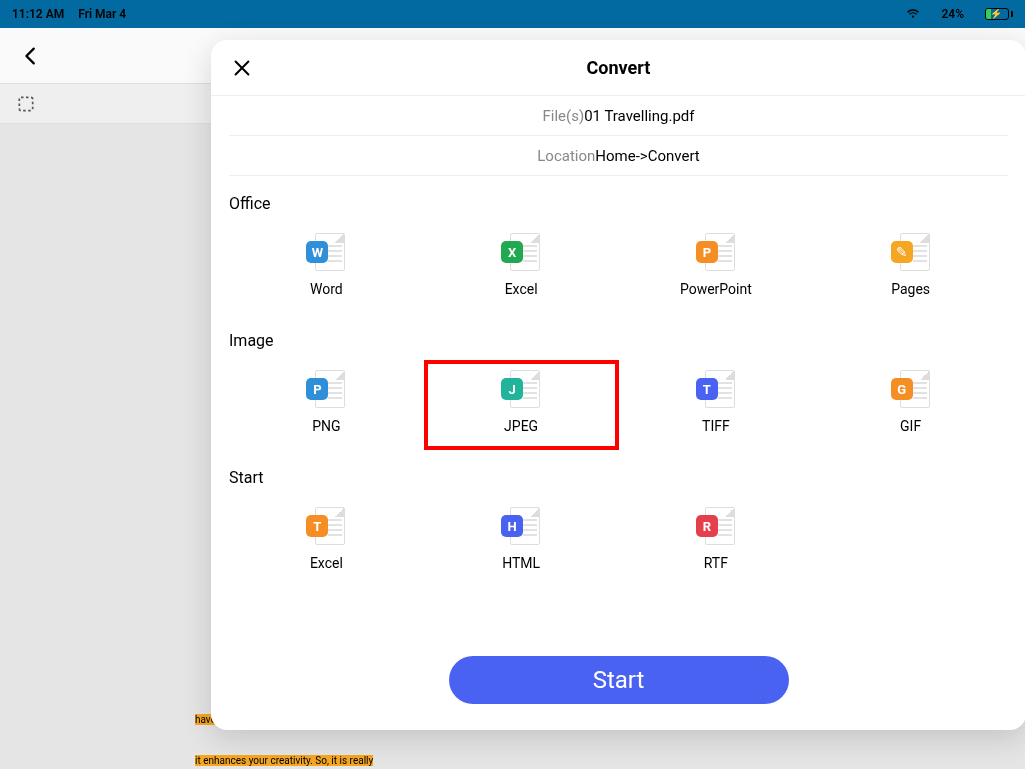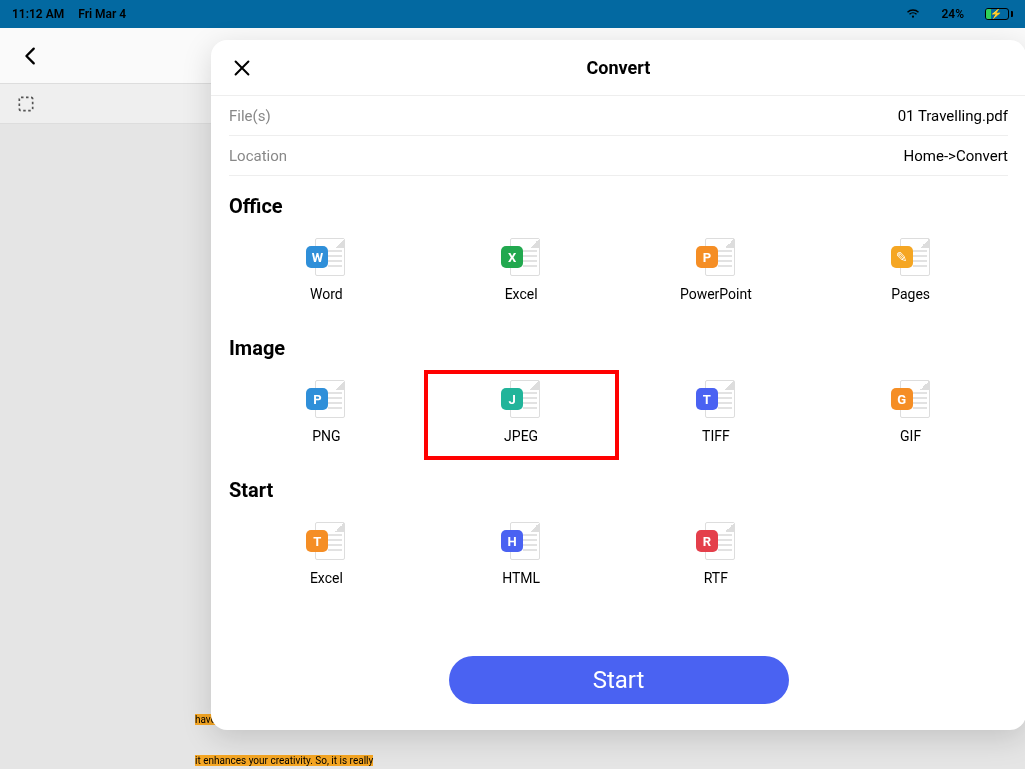--- a/index.html
+++ b/index.html
@@ -31,27 +31,27 @@
   .highlight { background: #f5a623; padding: 0; line-height: 1.6; }
 
   
   .modal { position: absolute; left: 163px; top: 40px; width: 815px; height: 690px; background: #fff; border-radius: 16px; box-shadow: 0 8px 30px rgba(0,0,0,0.15); display: flex; flex-direction: column; margin-left: 48px; }
   .modal-header { height: 56px; display: flex; align-items: center; justify-content: center; position: relative; border-bottom: 1px solid #eee; }
   .modal-title { font-size: 18px; font-weight: 700; }
   .close-btn { position: absolute; left: 20px; top: 50%; transform: translateY(-50%); width: 22px; height: 22px; cursor: pointer; }
 
   .modal-body { flex: 1; overflow-y: auto; padding: 0 18px; }
 
-  .info-row { display: flex; justify-content: space-between; align-items: center; height: 40px; border-bottom: 1px solid #eee; font-size: 15px; }
+  .info-row { display: flex; justify-content: center; align-items: center; height: 40px; border-bottom: 1px solid #eee; font-size: 15px; }
   .info-row:last-of-type { border-bottom: 1px solid #eee; }
   .info-label { color: #888; }
   .info-value { color: #000; }
 
   .sections { margin-top: 0; }
-  .section-title { font-size: 20px; font-weight: 700; margin: 18px 0 10px; }
+  .section-title { font-size: 16px; font-weight: 400; margin: 18px 0 10px; }
   .grid4 { display: grid; grid-template-columns: repeat(4, 1fr); gap: 0; }
   .fmt { display: flex; flex-direction: column; align-items: center; cursor: pointer; padding: 10px 6px 16px; }
   .fmt-label { font-size: 14px; margin-top: 10px; }
 
   .doc-icon { width: 40px; height: 38px; position: relative; }
   .page-shape { position: absolute; left: 9px; top: 0; width: 30px; height: 38px; border: 1px solid #ddd; background: #fff; border-radius: 2px; }
   .page-shape::before { content: ""; position: absolute; top: 0; right: 0; width: 9px; height: 9px; background: linear-gradient(135deg, #fff 0 50%, #ddd 50% 100%); }
   .page-lines { position: absolute; right: 4px; top: 12px; width: 14px; height: 20px; display: flex; flex-direction: column; gap: 3px; }
   .page-lines span { height: 2px; background: #e2e2e2; }
   .badge { position: absolute; left: 0; top: 8px; width: 22px; height: 22px; border-radius: 5px; display: flex; align-items: center; justify-content: center; color: #fff; font-weight: 700; font-size: 13px; }

